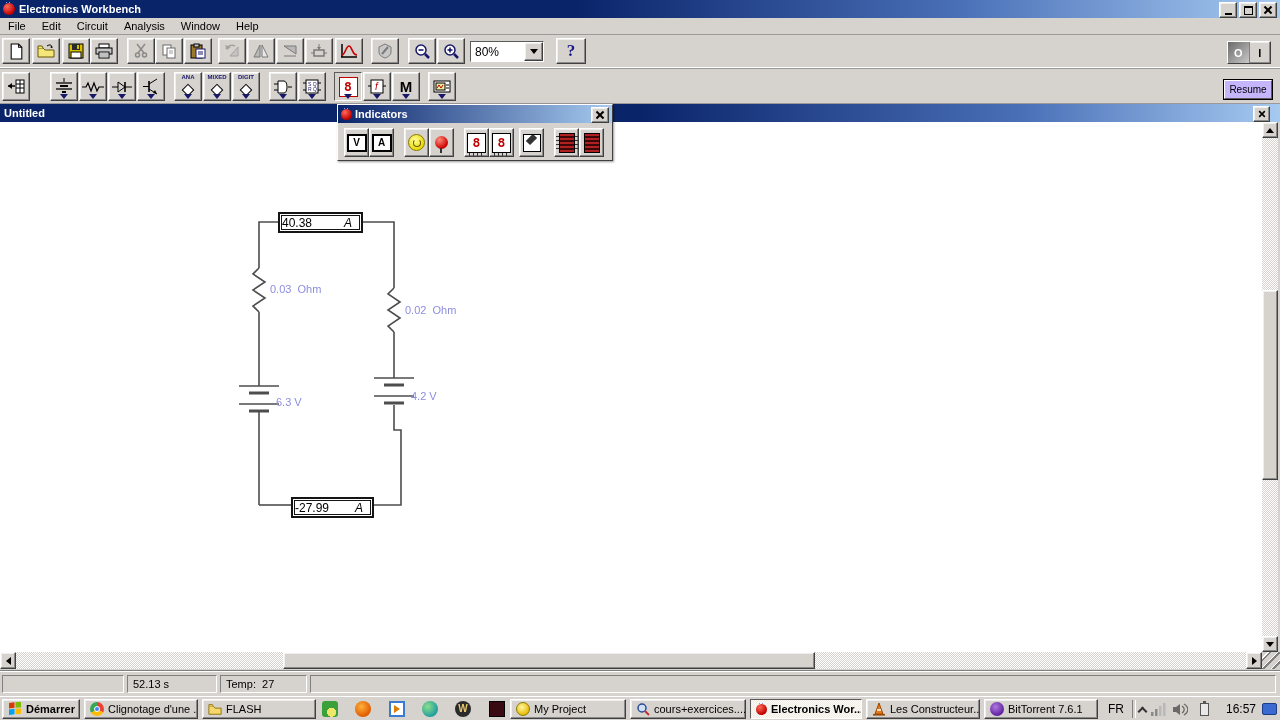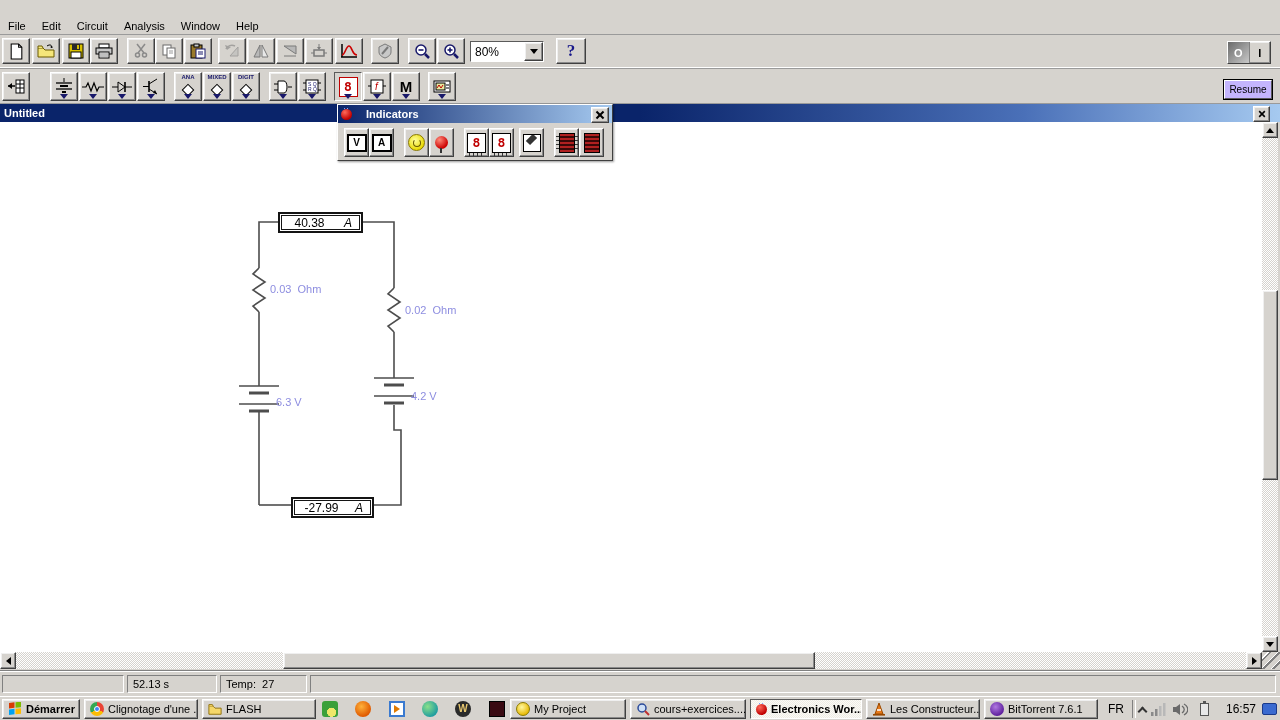--- a/index.html
+++ b/index.html
@@ -86,29 +86,29 @@
   .task-active{background:#fbfaf5;border-color:#5a5a5a #ffffff #ffffff #5a5a5a;font-weight:bold;
     box-shadow:none;background-image:conic-gradient(#efede6 25%,transparent 0 50%,#efede6 0 75%,transparent 0);background-size:2px 2px;}
   .qicon{position:absolute;top:4px;width:16px;height:16px;}
   .ticon{width:14px;height:14px;flex:0 0 auto;}
   .tray-sep{position:absolute;left:1132px;top:3px;width:2px;height:18px;border-left:1px solid #808080;border-right:1px solid #fff;}
   .clock{position:absolute;left:1226px;top:5px;font-size:12px;}
   .lang{position:absolute;left:1108px;top:5px;font-size:12px;}
   
   .meter{position:absolute;background:#fff;border:2px solid #141414;padding:1px;box-sizing:border-box;}
   .meter-inner{border:1px solid #141414;height:100%;display:flex;align-items:center;box-sizing:border-box;font-size:12px;}
-  .meter-val{flex:1;text-align:center;}
+  .meter-val{flex:1;text-align:left;}
   .meter-unit{width:22px;text-align:center;border-left:0;font-style:italic;}
   .clabel{position:absolute;color:#8d8de0;font-size:11px;white-space:pre;}
   
   #palette{left:337px;top:104px;width:276px;height:57px;background:#d6d3ce;
     border:1px solid;border-color:#fff #404040 #404040 #fff;box-shadow:1px 1px 2px rgba(0,0,0,.4);box-sizing:border-box;}
   #palette-titlebar{height:18px;background:linear-gradient(to right,#0a246a,#a6caf0);
     display:flex;align-items:center;padding-left:3px;box-sizing:border-box;}
-  .pal-title{color:#fff;font-weight:bold;margin-left:14px;}
+  .pal-title{color:#fff;font-weight:bold;margin-left:3px;}
   .pal-close{position:absolute;right:3px;top:2px;width:16px;height:14px;display:flex;align-items:center;justify-content:center;}
   .pal-btn{position:absolute;top:23px;width:25px;height:29px;display:flex;align-items:center;justify-content:center;box-sizing:border-box;}
   .vm-box{width:16px;height:14px;border:2px solid #000;display:flex;align-items:center;justify-content:center;
     font-weight:bold;font-size:10px;background:#fff;}
   .bulb{width:15px;height:15px;border-radius:50%;background:radial-gradient(circle at 40% 35%,#ffff9a,#e8d800 75%);
     border:1px solid #8a7a00;position:relative;}
   .bulb::after{content:"";position:absolute;left:4px;top:4px;width:6px;height:6px;border:1px solid #6a5a00;border-radius:50%;border-top-color:transparent;}
   .probe{width:13px;height:13px;border-radius:50%;background:radial-gradient(circle at 35% 30%,#ff8a7a,#cc0000 70%);position:relative;}
   .probe::after{content:"";position:absolute;left:5px;top:12px;width:2px;height:5px;background:#333;}
   .segbox{width:17px;height:18px;border:1px solid #000;background:#fff;display:flex;align-items:center;justify-content:center;position:relative;}
@@ -122,20 +122,35 @@
   .pins-side::after{right:-4px;}
   .buzz{width:16px;height:16px;border:1px solid #000;background:#fff;position:relative;overflow:hidden;}
   .buzz::after{content:"";position:absolute;right:-3px;top:3px;width:10px;height:10px;background:#fff;
     border-left:6px solid #333;transform:rotate(45deg);}
 </style>
 </head>
 <body>
 
 <div id="screen">
 
+  <div id="titlebar" class="abs">
+    <span class="ball"></span>
+    <span class="tb-title">Electronics Workbench</span>
+    <span class="win-controls">
+      <span class="wc-btn raised2">
+          <span class="min-glyph"></span>
+        </span>
+      <span class="wc-btn raised2">
+          <span class="restore-glyph"></span>
+        </span>
+      <span class="wc-btn raised2">
+          <span class="x-glyph"></span>
+        </span>
+    </span>
+  </div>
 
   <div id="menubar" class="abs">
     <span class="menu-item">File</span>
     <span class="menu-item">Edit</span>
     <span class="menu-item">Circuit</span>
     <span class="menu-item">Analysis</span>
     <span class="menu-item">Window</span>
     <span class="menu-item">Help</span>
   </div>
 

